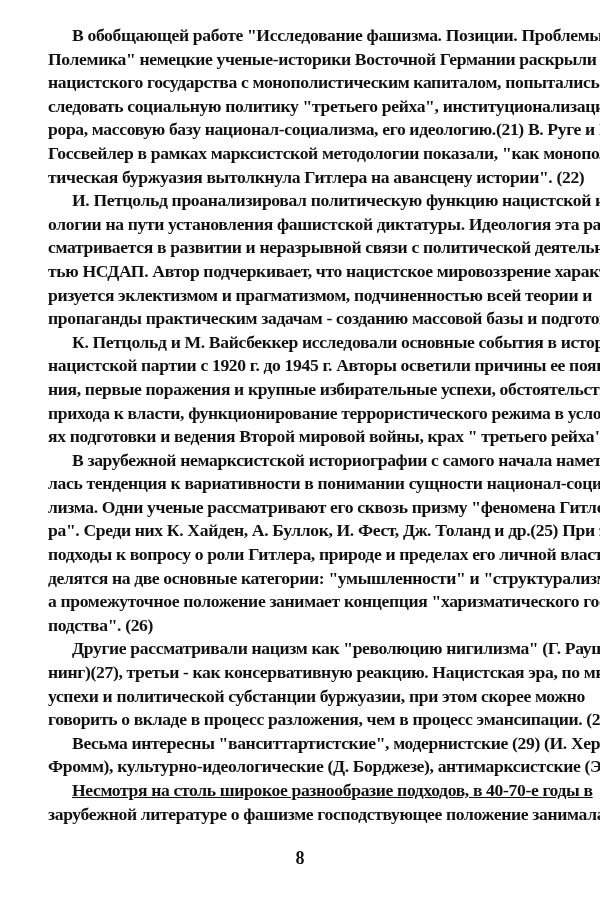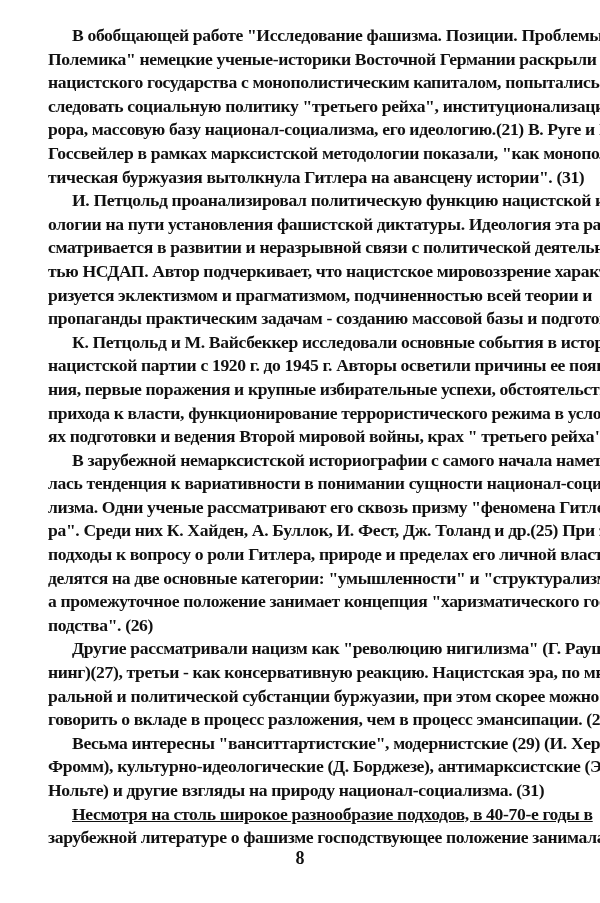--- a/index.html
+++ b/index.html
@@ -23,21 +23,21 @@
 <body>
 
 <div class="page">
   <p class="para">
     <span class="line" style="padding-left: 24px;">В обобщающей работе "Исследование фашизма. Позиции. Проблемы.</span>
     <span class="line">Полемика" немецкие ученые-историки Восточной Германии раскрыли связь</span>
     <span class="line">нацистского государства с монополистическим капиталом, попытались ис-</span>
     <span class="line">следовать социальную политику "третьего рейха", институционализацию тер-</span>
     <span class="line">рора, массовую базу национал-социализма, его идеологию.(21) В. Руге и К.</span>
     <span class="line">Госсвейлер в рамках марксистской методологии показали, "как монополис-</span>
-    <span class="line last">тическая буржуазия вытолкнула Гитлера на авансцену истории". (31)</span>
+    <span class="line last">тическая буржуазия вытолкнула Гитлера на авансцену истории". (22)</span>
   </p>
   <p class="para">
     <span class="line" style="padding-left: 24px;">И. Петцольд проанализировал политическую функцию нацистской иде-</span>
     <span class="line">ологии на пути установления фашистской диктатуры. Идеология эта рас-</span>
     <span class="line">сматривается в развитии и неразрывной связи с политической деятельнос-</span>
     <span class="line">тью НСДАП. Автор подчеркивает, что нацистское мировоззрение характе-</span>
     <span class="line">ризуется эклектизмом и прагматизмом, подчиненностью всей теории и</span>
     <span class="line">пропаганды практическим задачам - созданию массовой базы и подготовке</span>
   </p>
   <p class="para">
@@ -53,27 +53,26 @@
     <span class="line">лизма. Одни ученые рассматривают его сквозь призму "феномена Гитле-</span>
     <span class="line">ра". Среди них К. Хайден, А. Буллок, И. Фест, Дж. Толанд и др.(25) При этом</span>
     <span class="line">подходы к вопросу о роли Гитлера, природе и пределах его личной власти</span>
     <span class="line">делятся на две основные категории: "умышленности" и "структурализма",</span>
     <span class="line">а промежуточное положение занимает концепция "харизматического гос-</span>
     <span class="line last">подства". (26)</span>
   </p>
   <p class="para">
     <span class="line" style="padding-left: 24px;">Другие рассматривали нацизм как "революцию нигилизма" (Г. Рауш-</span>
     <span class="line">нинг)(27), третьи - как консервативную реакцию. Нацистская эра, по мне-</span>
-    <span class="line">ральной и политической субстанции буржуазии, при этом скорее можно</span>
+    <span class="line">успехи и политической субстанции буржуазии, при этом скорее можно</span>
     <span class="line last">говорить о вкладе в процесс разложения, чем в процесс эмансипации. (28)</span>
   </p>
   <p class="para">
     <span class="line" style="padding-left: 24px;">Весьма интересны "ванситтартистские", модернистские (29) (И. Херф,</span>
     <span class="line">Фромм), культурно-идеологические (Д. Борджезе), антимарксистские (Э.</span>
-    <span class="line last">Нольте) и другие взгляды на природу национал-социализма. (31)</span>
   </p>
   <p class="para">
     <span class="line" style="padding-left: 24px; text-decoration: underline;">Несмотря на столь широкое разнообразие подходов, в 40-70-е годы в</span>
     <span class="line">зарубежной литературе о фашизме господствующее положение занимала</span>
 
   </p>
 </div>
 
 <div class="page-number">8</div>
 

